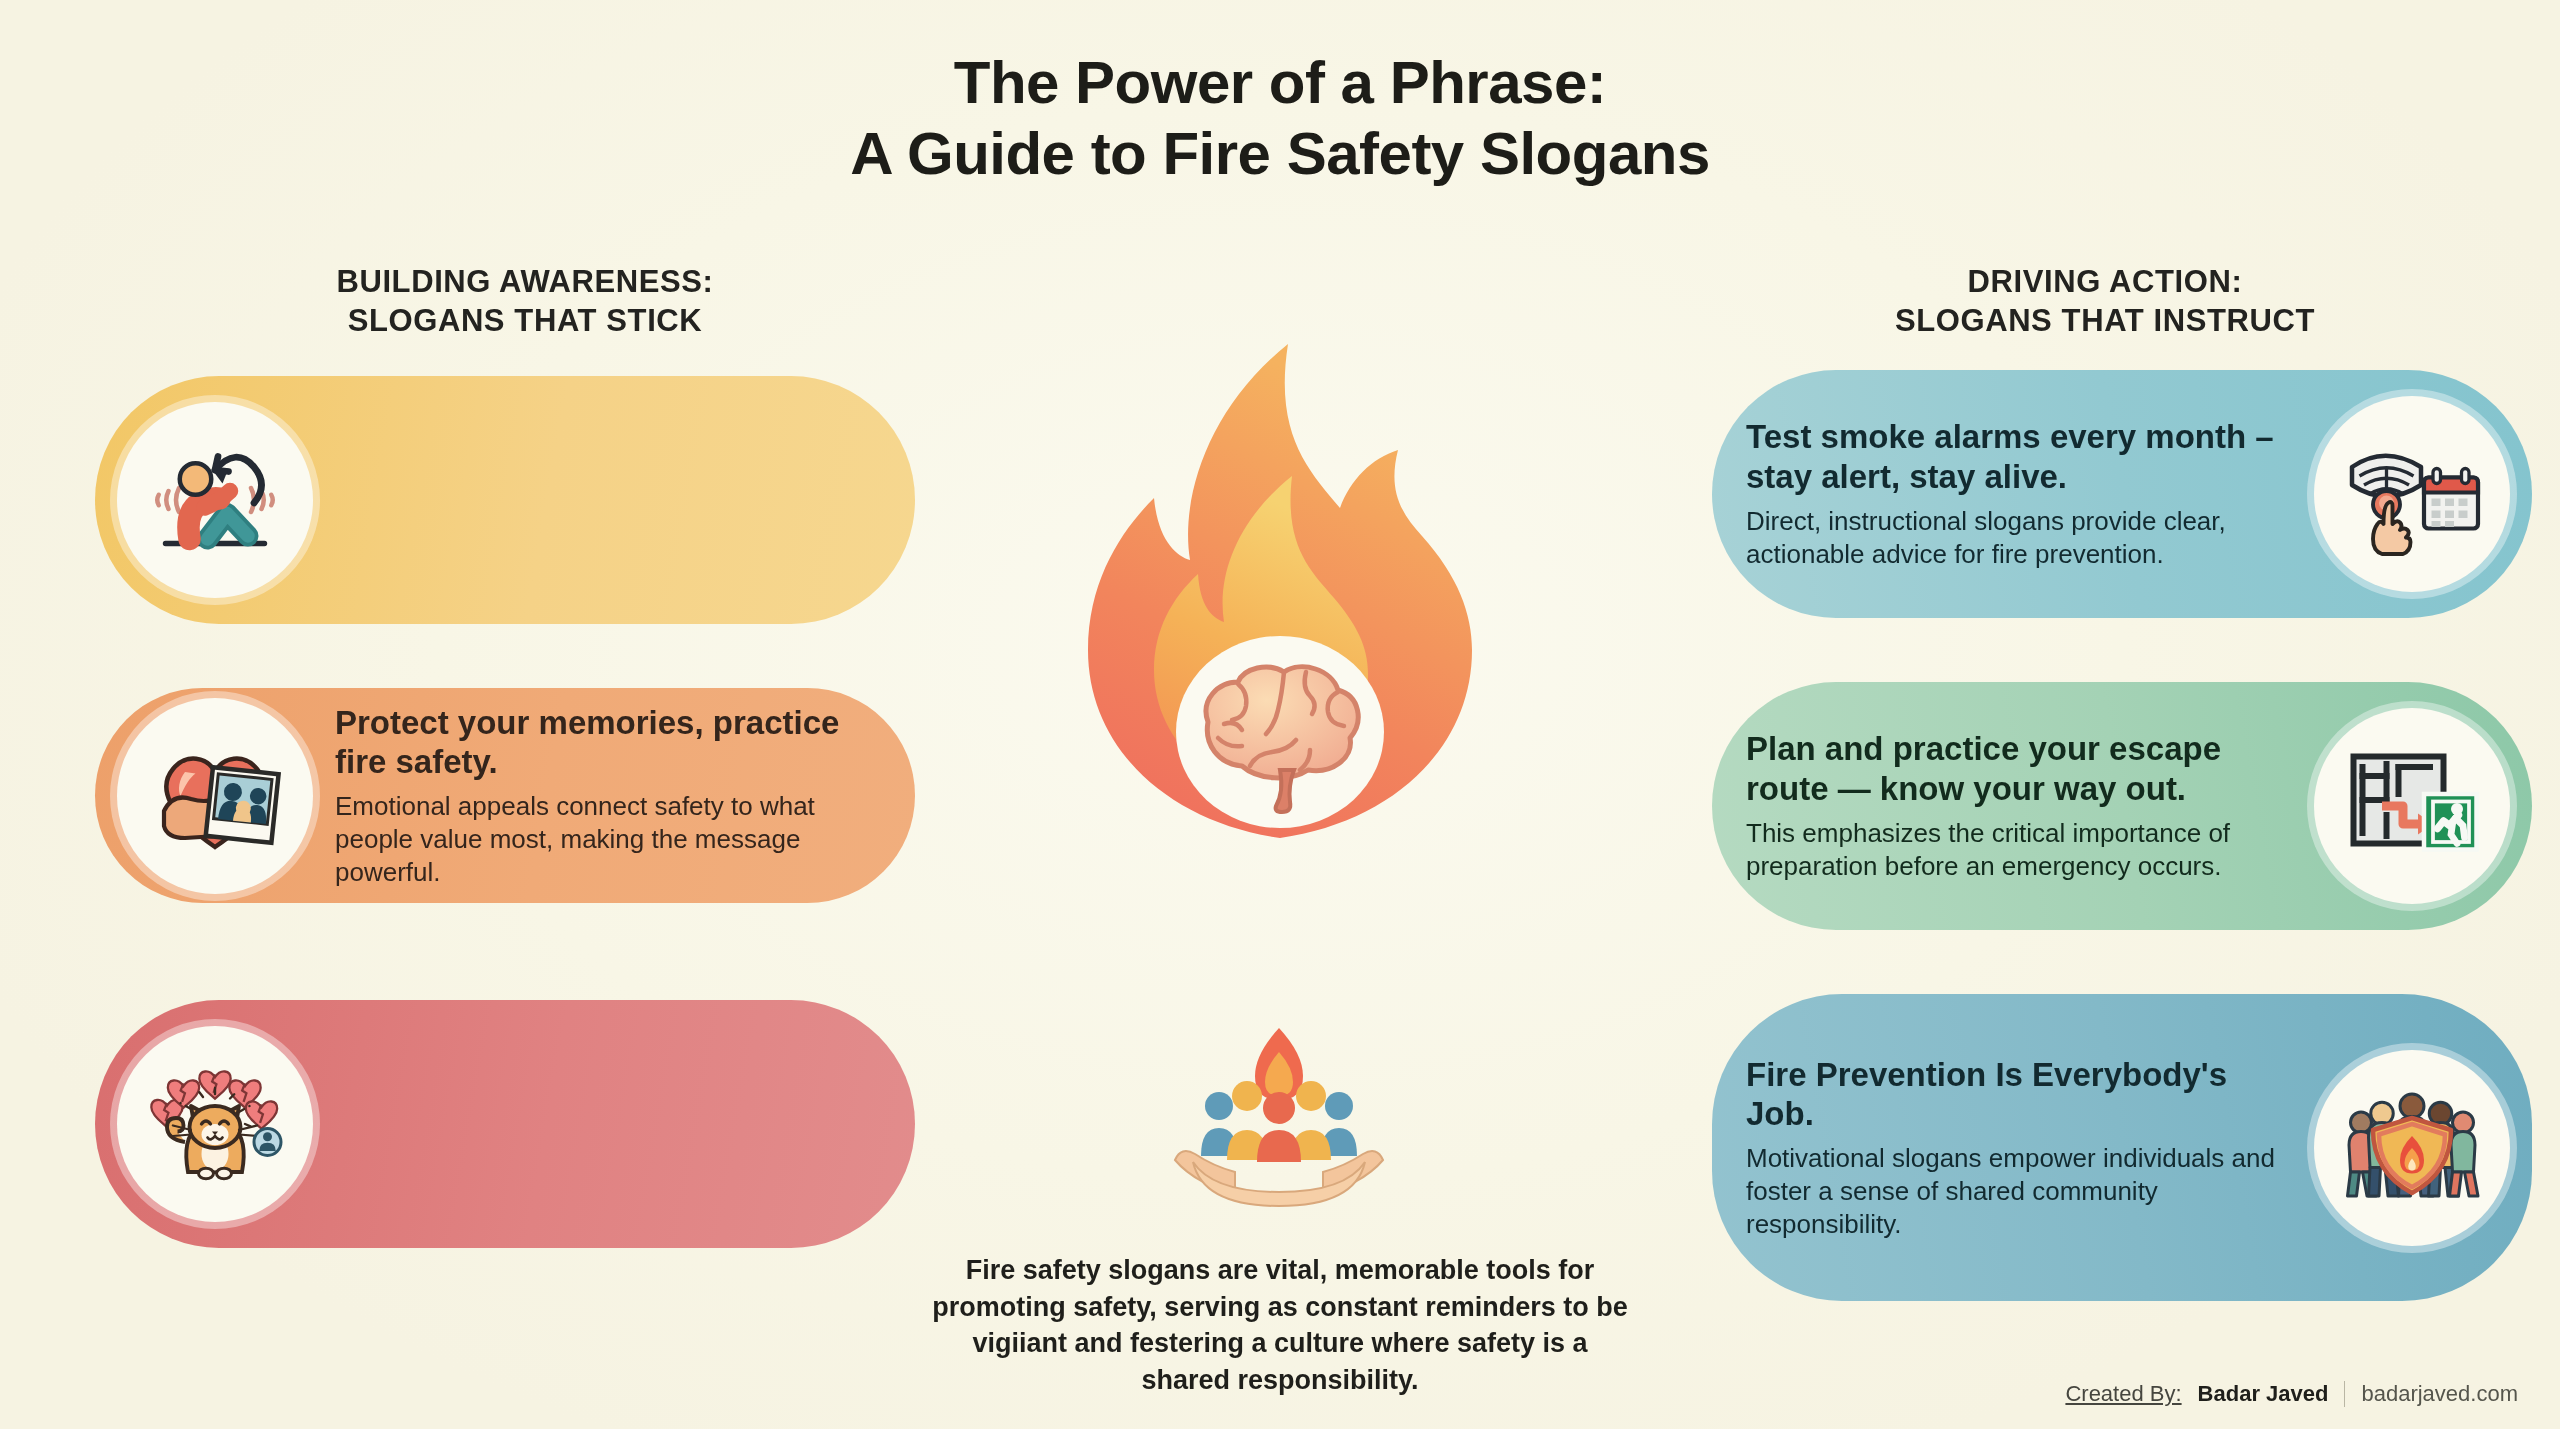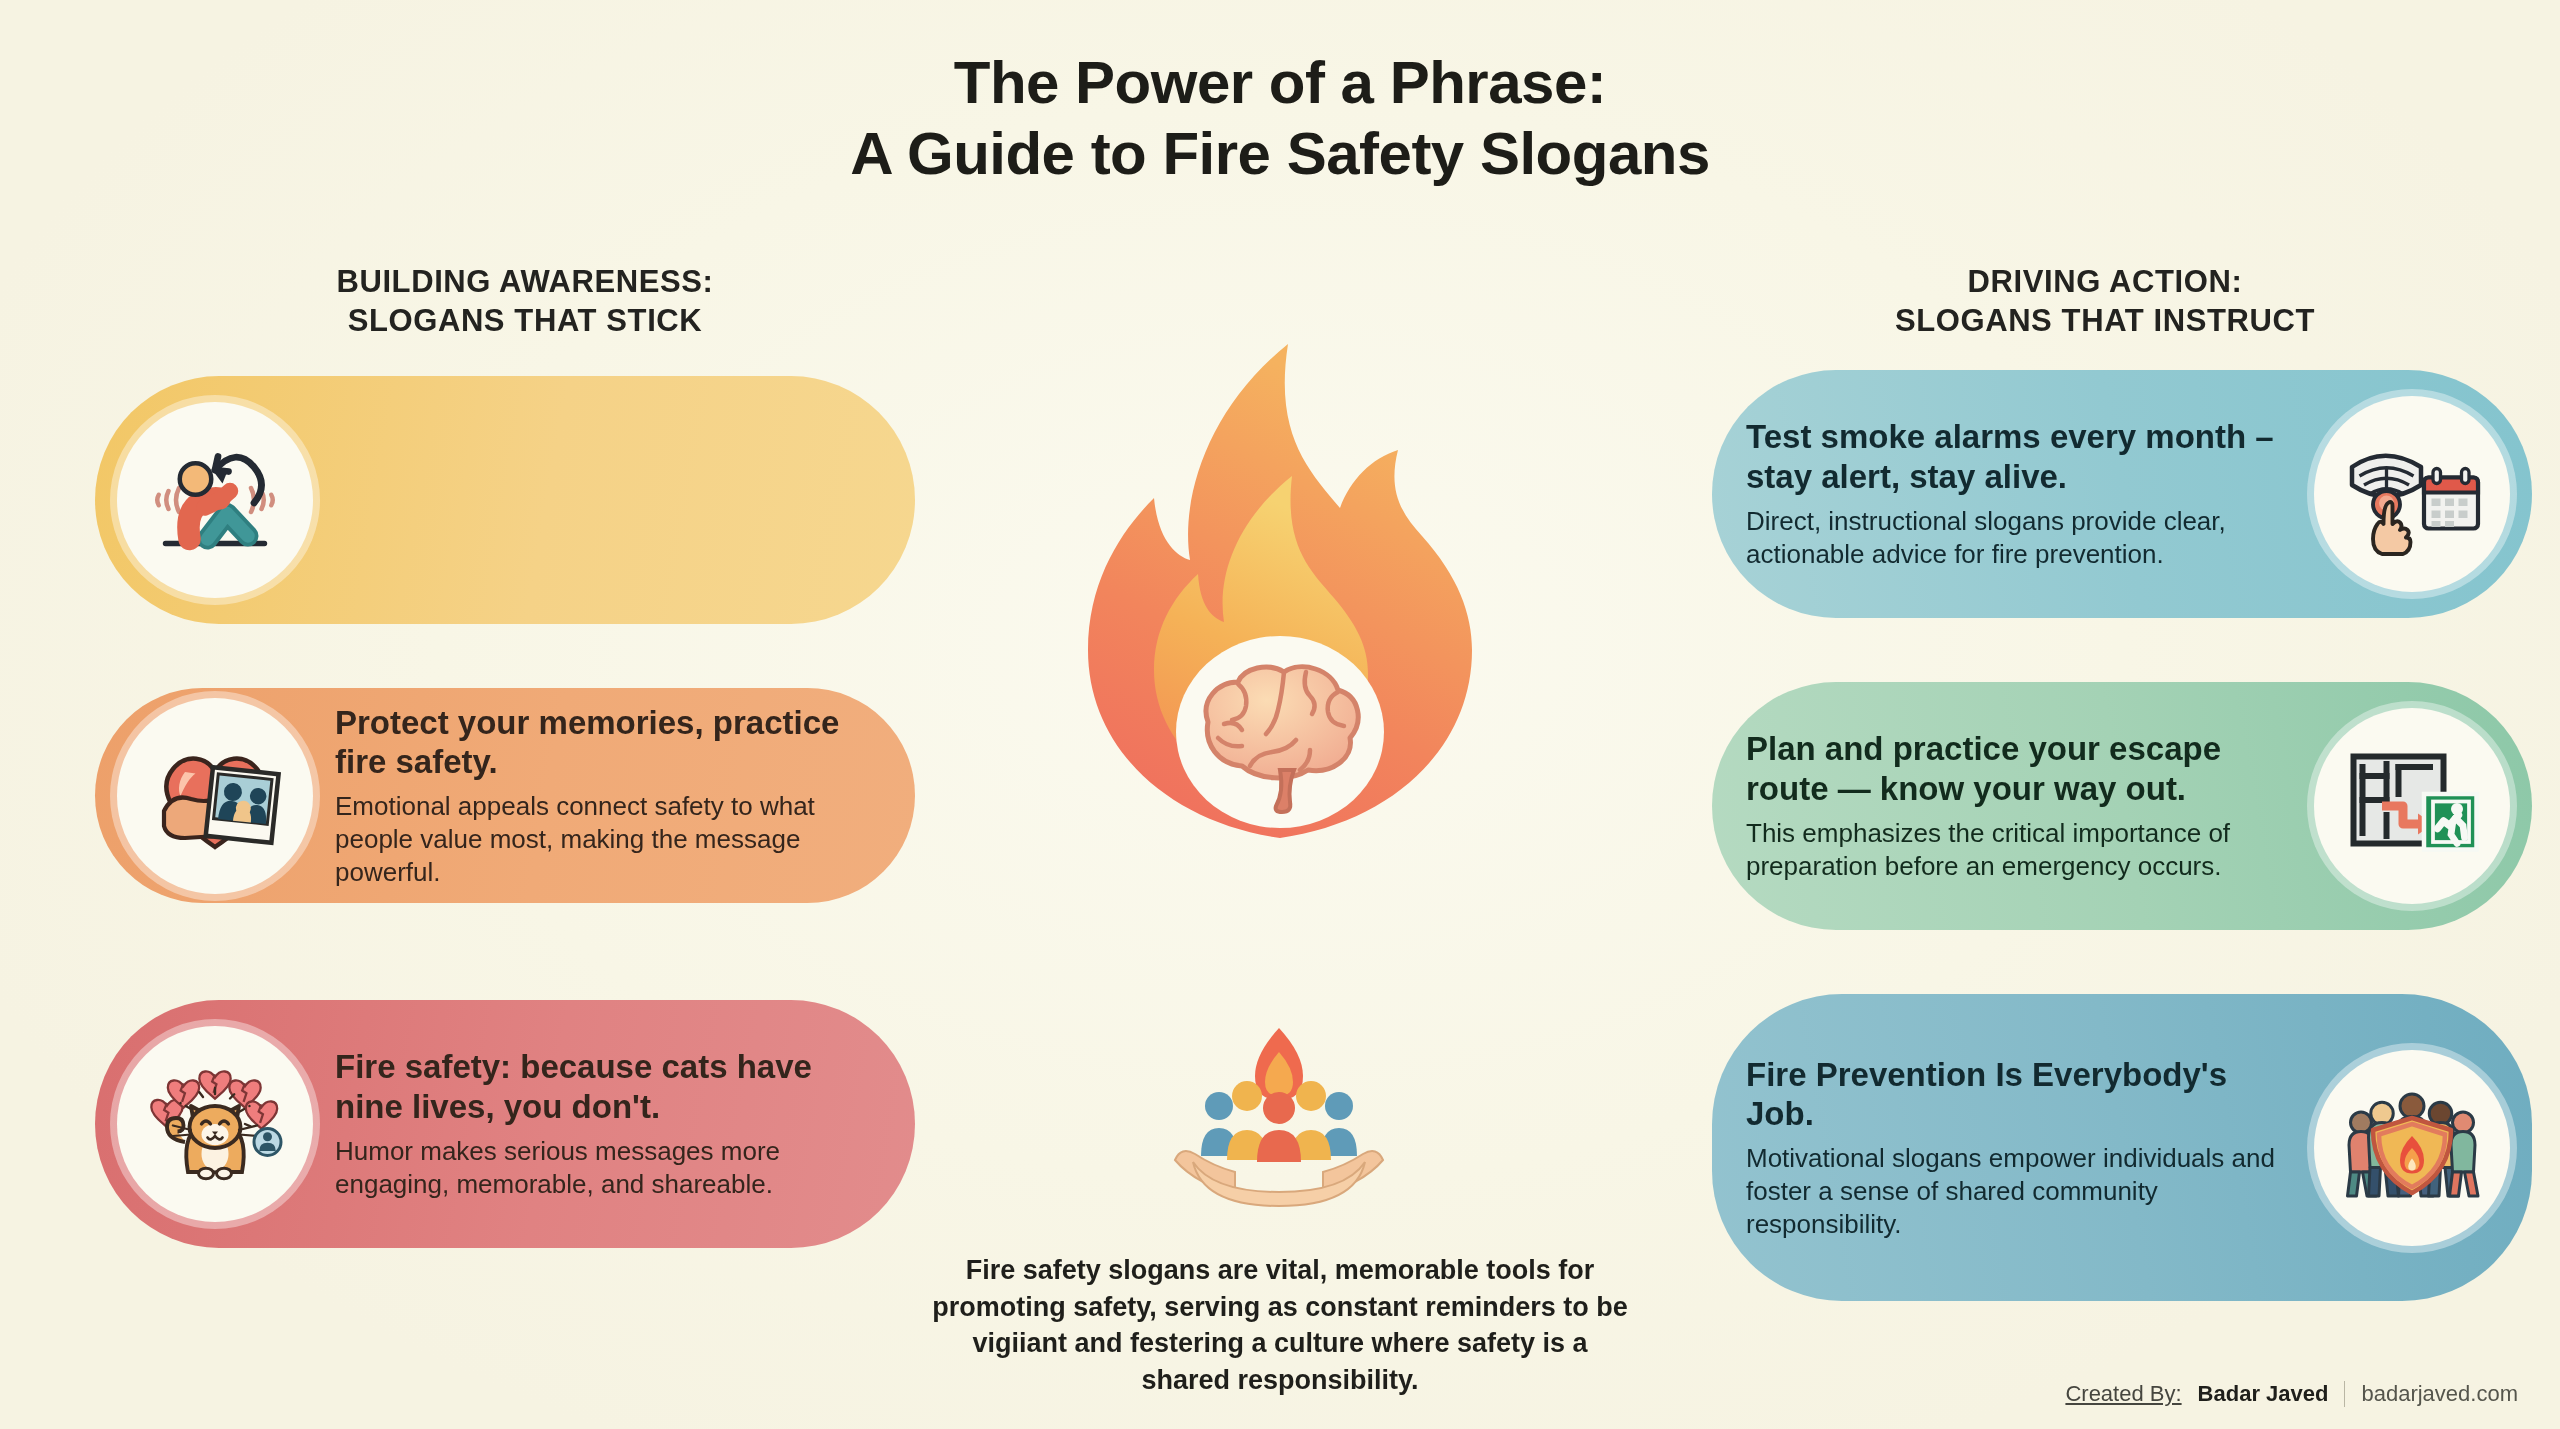--- a/index.html
+++ b/index.html
@@ -303,24 +303,20 @@
         </g>
 
         <ellipse cx="44" cy="83" rx="5" ry="3.5" fill="#fdf5e8" stroke="#3a2a20" stroke-width="2"></ellipse>
         <ellipse cx="56" cy="83" rx="5" ry="3.5" fill="#fdf5e8" stroke="#3a2a20" stroke-width="2"></ellipse>
 
         <circle cx="85" cy="62" r="9" fill="#bcd9e4" stroke="#2d5566" stroke-width="2"></circle>
         <circle cx="85" cy="58.5" r="3" fill="#2d5566"></circle>
         <path d="M79.5 68 q0 -5.5 5.5 -5.5 q5.5 0 5.5 5.5 z" fill="#2d5566"></path>
       </svg>
     </div>
-    <div class="card-text">
-      <div class="card-slogan">Fire safety: because cats have nine lives, you don't.</div>
-      <div class="card-desc">Humor makes serious messages more engaging, memorable, and shareable.</div>
-    </div>
   </div>
 
   <div class="card right card-r2">
     <div class="icon-circle">
       <svg viewBox="0 0 100 100">
 
         <rect x="11" y="17" width="60" height="58" fill="#e6e8e6" stroke="#242a2c" stroke-width="4"></rect>
         <g stroke="#242a2c" stroke-width="4" stroke-linecap="square">
           <line x1="17" y1="24" x2="17" y2="68"></line>
           <line x1="17" y1="30" x2="33" y2="30"></line>

